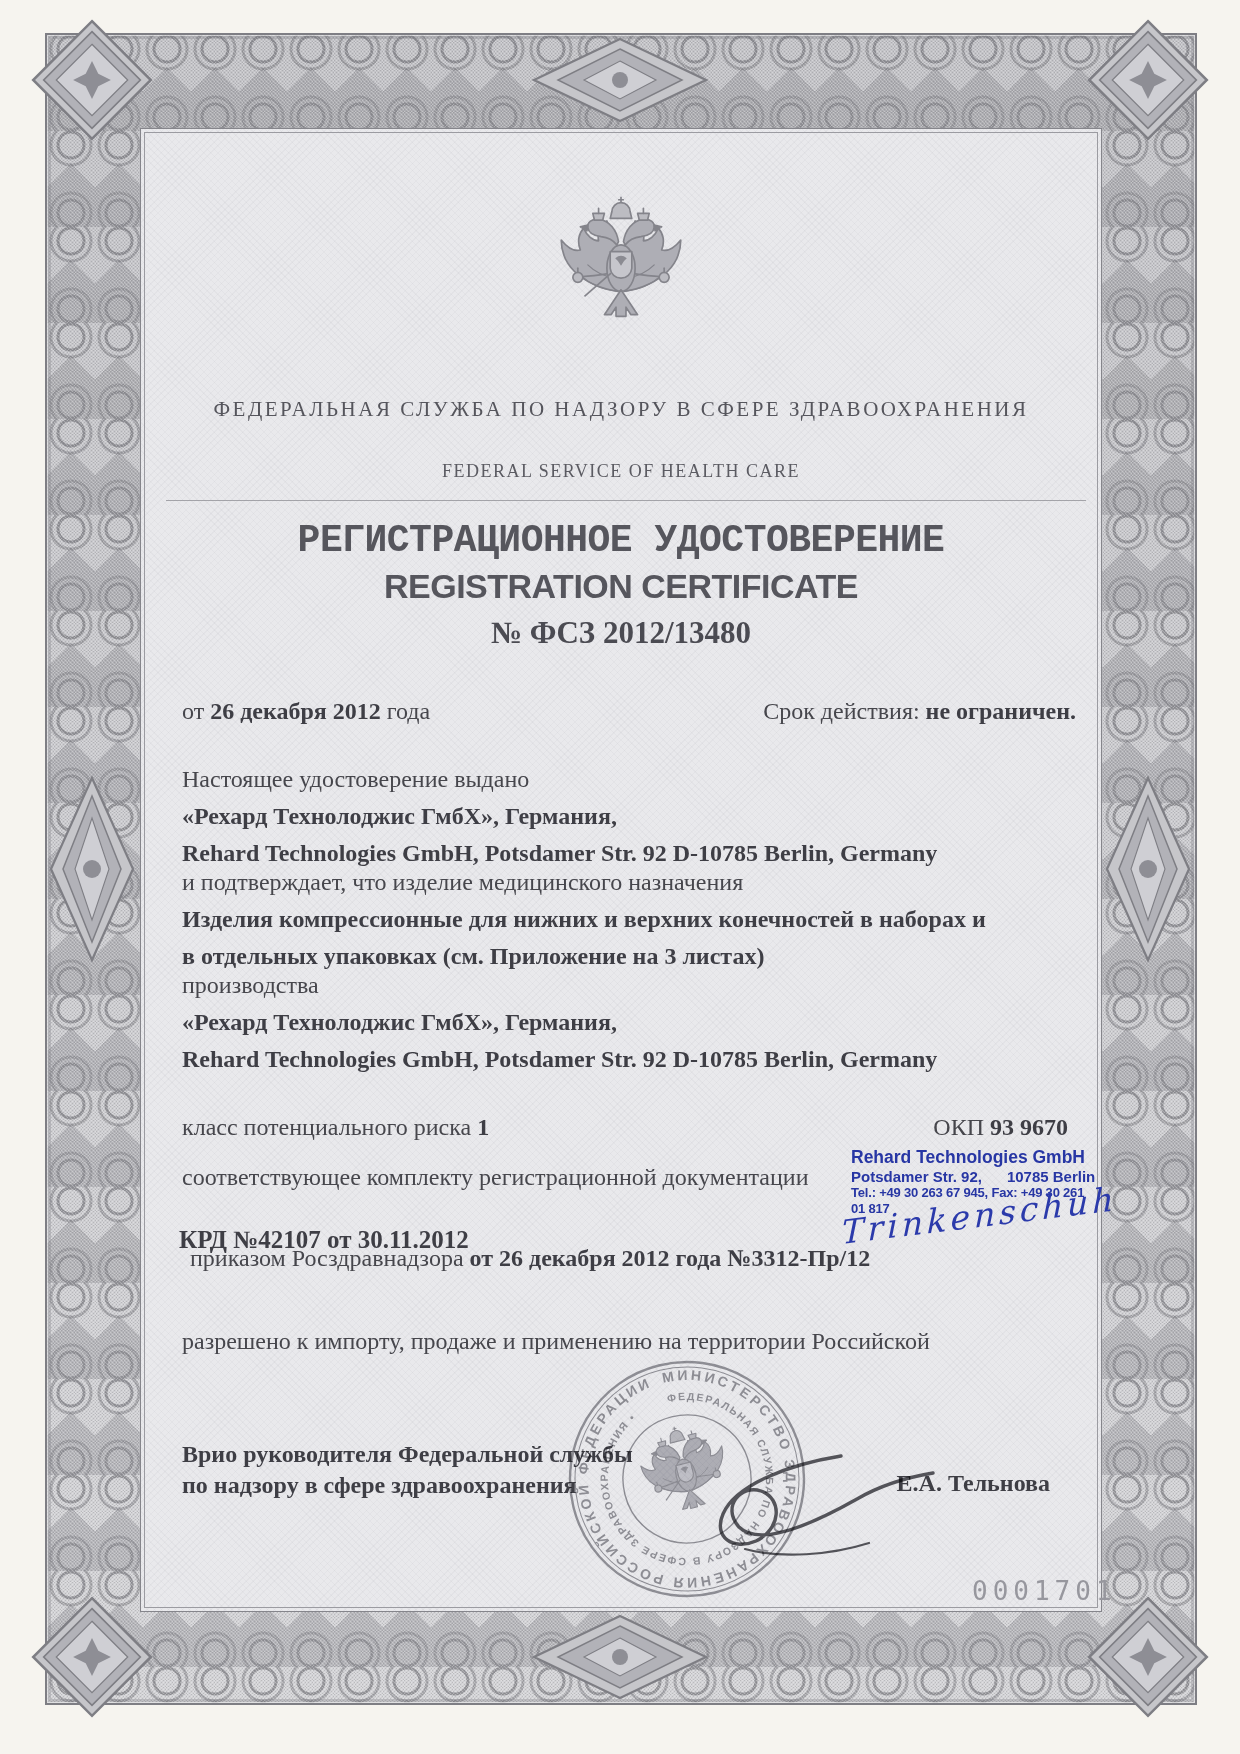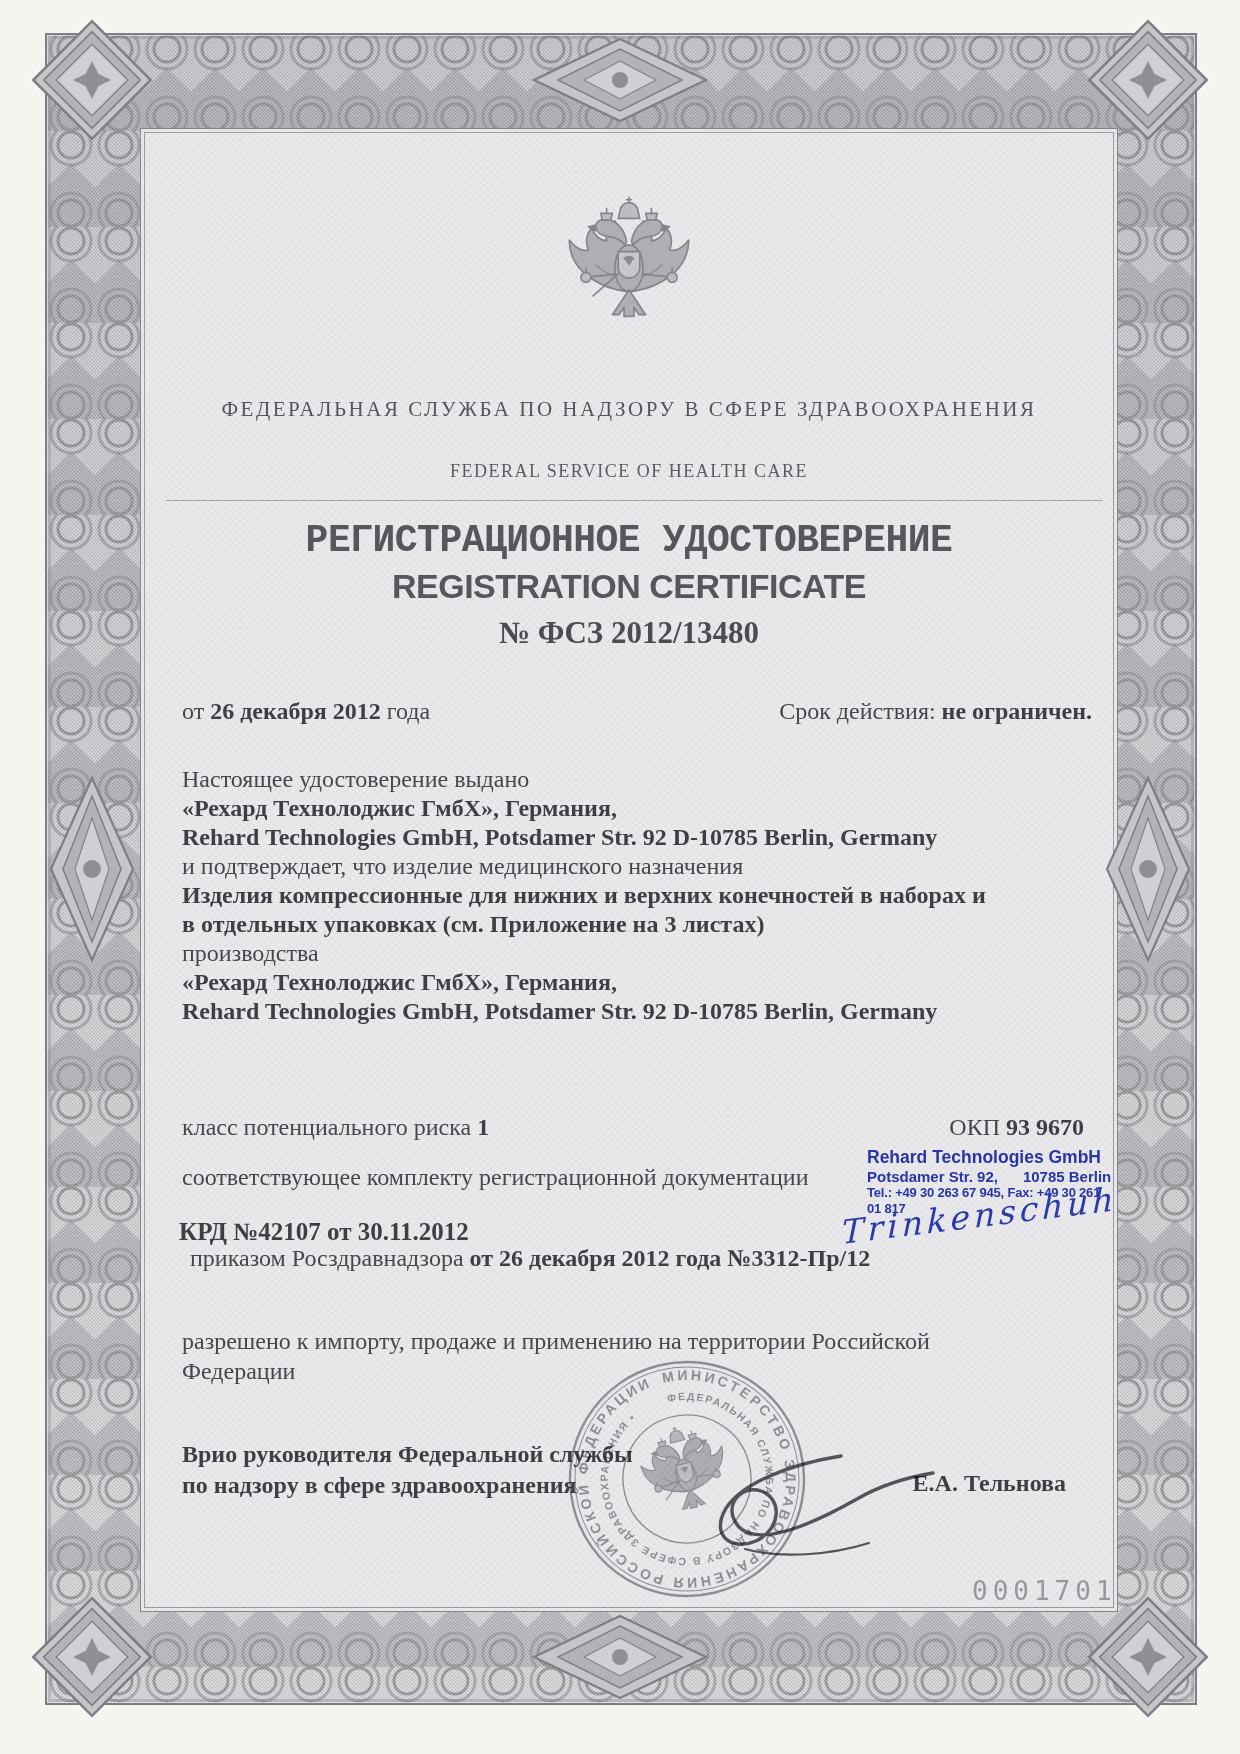--- a/index.html
+++ b/index.html
@@ -17,33 +17,33 @@
       linear-gradient(180deg,#c3c3c7,#d4d4d7);
     background-size:7px 7px,7px 7px,48px 96px,48px 96px,48px 96px,100% 100%;
     border:2px solid #7e7e84;
     box-shadow: inset 0 0 0 1px rgba(255,255,255,.55), inset 0 0 0 4px rgba(116,116,122,.28);}
   
   .panel{position:absolute;left:140px;top:128px;width:960px;height:1482px;
     background-color:#e9e9ec;
     background-image:
       repeating-linear-gradient(45deg, rgba(120,120,132,.055) 0 1px, rgba(0,0,0,0) 1px 5px),
       repeating-linear-gradient(-45deg, rgba(120,120,132,.055) 0 1px, rgba(0,0,0,0) 1px 5px);
-    border:1px solid #85858b; outline:1px solid #9b9ba1; outline-offset:-5px;padding-left:16px;}
+    border:1px solid #85858b; outline:1px solid #9b9ba1; outline-offset:-5px;}
   .abs{position:absolute;}
   .ctr{left:0;right:0;text-align:center;}
   
   .agency-ru{top:268px;font-size:21px;letter-spacing:2.5px;color:#55555c;}
   .agency-en{top:332px;font-size:18px;letter-spacing:1.5px;color:#5b5b62;}
   .rule{top:371px;left:25px;right:15px;border-top:1px solid rgba(128,128,134,.65);height:0;}
   .title-ru{top:390px;font-family:Liberation Mono, monospace;font-weight:700;font-size:38px;color:#56565d;letter-spacing:-.5px;}
   .title-en{top:438px;font-family:"Liberation Sans",sans-serif;font-weight:700;font-size:34px;color:#56565d;letter-spacing:-.5px;}
   .cert-no{top:486px;font-weight:700;font-size:31px;color:#4b4b52;}
   .date-row{top:569px;left:41px;right:25px;font-size:24px;display:flex;justify-content:space-between;}
   .body-block{top:636px;left:41px;right:20px;font-size:24px;line-height:29px;}
-  .b{font-weight:700;color:#3e3e45;}
+  .b{font-weight:700;color:#3e3e45;margin-top:8px;}
   .risk-row{top:985px;left:41px;right:33px;font-size:24px;display:flex;justify-content:space-between;}
   .dossier{top:1035px;left:41px;right:250px;font-size:24px;}
   .krd{top:1089px;left:0;right:0;text-align:left;transform:translateX(38px);font-size:25px;}
   .order{top:1116px;left:49px;right:20px;font-size:24px;}
   .permission{top:1197px;left:41px;right:60px;font-size:24px;line-height:30px;}
   .signer{top:1310px;left:41px;font-size:24px;line-height:31px;font-weight:700;color:#3e3e45;}
   .signer-name{top:1341px;right:51px;font-size:24px;font-weight:700;color:#3e3e45;}
   .serial{top:1447px;left:831px;font-family:"DejaVu Sans Mono",monospace;font-size:26px;letter-spacing:5px;color:#97979e;}
   
   .stamp{top:1018px;right:8px;width:242px;color:#2736a4;font-family:"Liberation Sans",sans-serif;line-height:1.18;}
@@ -169,21 +169,20 @@
     <div class="abs dossier">соответствующее комплекту регистрационной документации</div>
 
     <div class="abs sign">Trinkenschuh</div>
 
     <div class="abs krd b">КРД №42107 от 30.11.2012</div>
 
     <div class="abs order"><span>приказом Росздравнадзора </span><span class="b">от 26 декабря 2012 года №3312-Пр/12</span></div>
 
     <div class="abs permission">
       <div>разрешено к импорту, продаже и применению на территории Российской</div>
-      <div>Федерации</div>
     </div>
 
     <div class="abs signer">
       <div>Врио руководителя Федеральной службы</div>
       <div>по надзору в сфере здравоохранения</div>
     </div>
     <div class="abs signer-name">Е.А. Тельнова</div>
 
     <svg class="abs seal" viewBox="0 0 244 244">
       <g transform="rotate(-14 122 122)" fill="none" stroke="#8e8e94">

